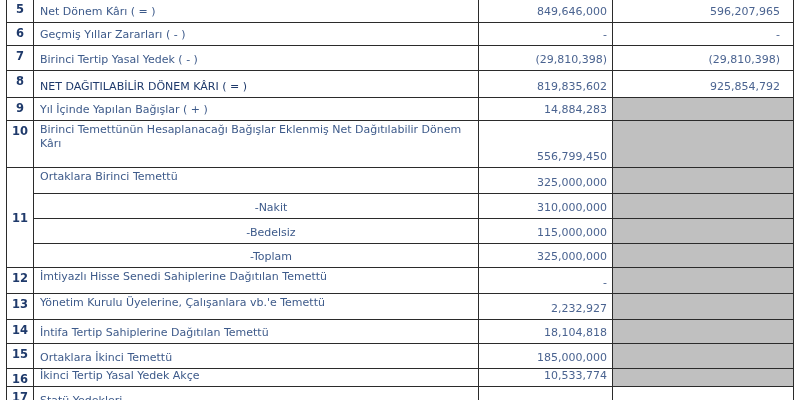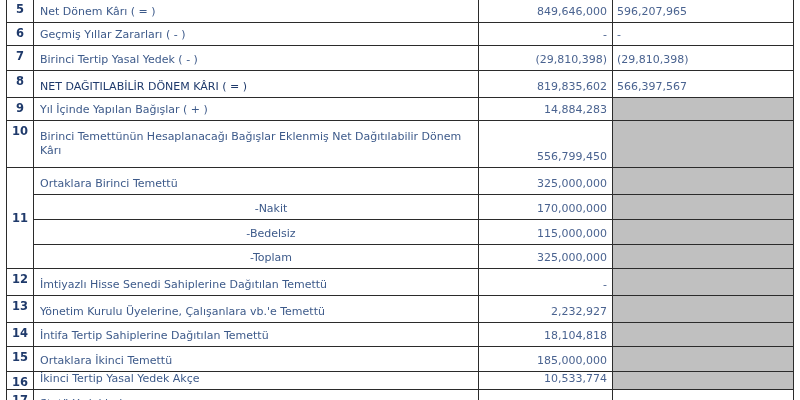--- a/index.html
+++ b/index.html
@@ -7,23 +7,23 @@
          font-family:"DejaVu Sans","Liberation Sans",sans-serif; }
   .sheet { position:absolute; left:6px; top:-2px; width:788px; }
   table { border-collapse:collapse; table-layout:fixed; width:788px; }
   td { border:1.5px solid #2b2b2b; padding:0 4px; font-size:11px; color:#3d5a8a;
        white-space:nowrap; overflow:hidden; vertical-align:bottom; line-height:14px; }
   td.num { width:18px; text-align:center; font-weight:bold; color:#1f3a6b; vertical-align:top; padding-top:3px; font-size:11.5px; }
   td.num.mid { vertical-align:middle; padding-top:0; }
   td.label { width:434px; padding-left:6px; padding-bottom:3px; }
   td.label.bold { font-weight:normal; color:#1f3a6b; }
   td.label.sub { padding-left:34px;text-align:center; }
-  td.label.wrap { white-space:normal; vertical-align:top; padding-top:9px; }
+  td.label.wrap { white-space:normal; vertical-align:top; padding-top:2px; }
   td.val { width:124px; text-align:right; padding-right:5px; padding-bottom:3px; color:#4a6390;margin-top:20px; }
-  td.val2 { text-align:left; padding-right:13px; padding-bottom:3px; color:#4a6390; }
+  td.val2 { text-align:right; padding-right:13px; padding-bottom:3px; color:#4a6390; }
   td.grey { background:#c0c0c0; }
 </style>
 </head>
 <body>
 
 <div class="sheet">
 <table>
   <tbody>
         <tr style="height:24px">
     <td class="num">5</td>
@@ -40,21 +40,21 @@
   <tr style="height:25px">
     <td class="num">7</td>
     <td class="label">Birinci Tertip Yasal Yedek  ( - )</td>
     <td class="val">(29,810,398)</td>
     <td class="val2">(29,810,398)</td>
   </tr>
   <tr style="height:27px">
     <td class="num">8</td>
     <td class="label bold">NET DAĞITILABİLİR DÖNEM KÂRI ( = )</td>
     <td class="val">819,835,602</td>
-    <td class="val2">566,397,567</td>
+    <td class="val2">925,854,792</td>
   </tr>
   <tr style="height:23px">
     <td class="num">9</td>
     <td class="label">Yıl İçinde Yapılan Bağışlar ( + )</td>
     <td class="val">14,884,283</td>
     <td class="val2 grey"></td>
   </tr>
   <tr style="height:47px">
     <td class="num">10</td>
     <td class="label wrap">Birinci Temettünün Hesaplanacağı Bağışlar Eklenmiş Net Dağıtılabilir Dönem Kârı</td>
@@ -62,21 +62,21 @@
     <td class="val2 grey"></td>
   </tr>
   <tr style="height:26px">
     <td class="num mid" rowspan="4">11</td>
     <td class="label wrap">Ortaklara Birinci Temettü</td>
     <td class="val">325,000,000</td>
     <td class="val2 grey"></td>
   </tr>
   <tr style="height:25px">
     <td class="label sub">-Nakit</td>
-    <td class="val">170,000,000</td>
+    <td class="val">310,000,000</td>
     <td class="val2 grey"></td>
   </tr>
   <tr style="height:25px">
     <td class="label sub">-Bedelsiz</td>
     <td class="val">115,000,000</td>
     <td class="val2 grey"></td>
   </tr>
   <tr style="height:24px">
     <td class="label sub">-Toplam</td>
     <td class="val">325,000,000</td>

